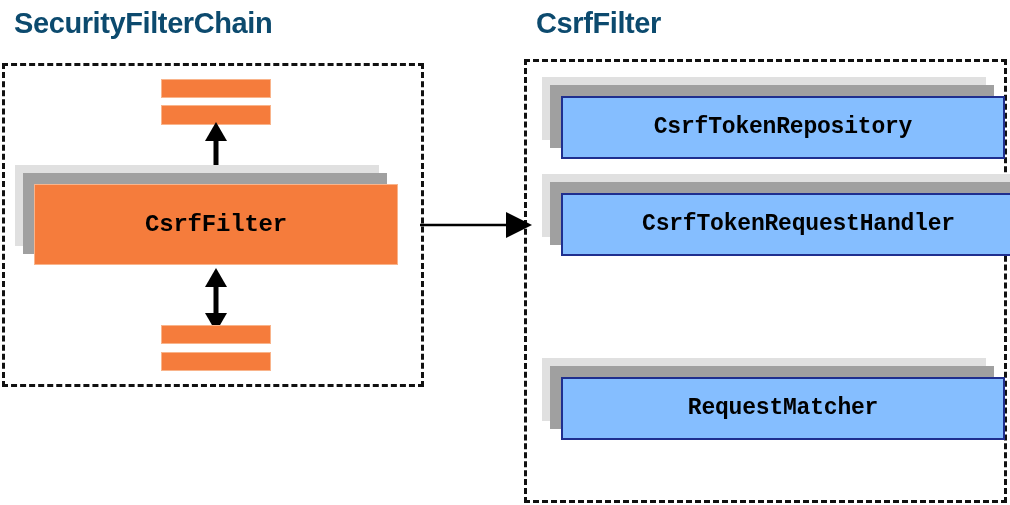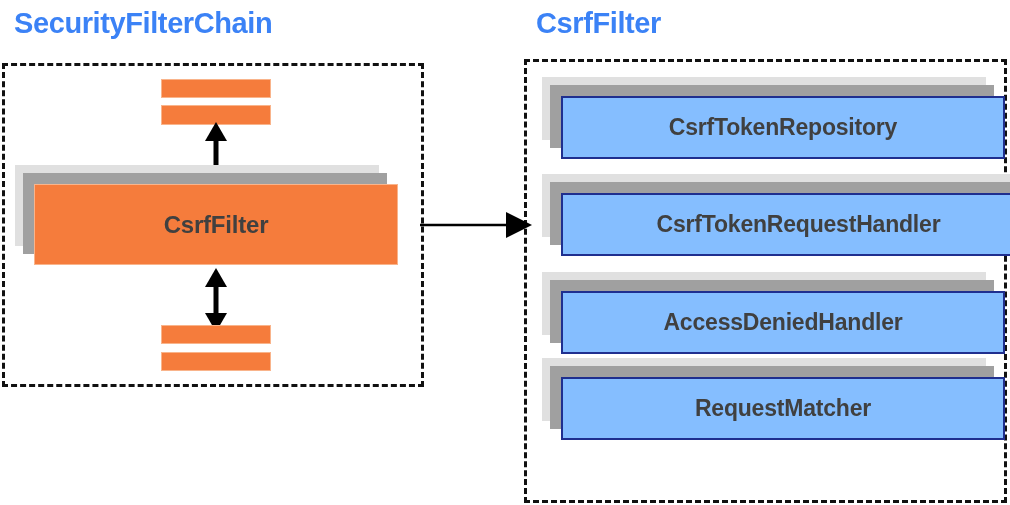--- a/index.html
+++ b/index.html
@@ -16,21 +16,21 @@
     height: 505px;
     background: #ffffff;
     overflow: hidden;
   }
 
   
   .panel-title {
     position: absolute;
     font-size: 29px;
     font-weight: bold;
-    color: #3b82f6;
+    color: #0c4a6e;
     letter-spacing: -0.4px;
     white-space: nowrap;
     line-height: 1;
   }
   #title-left  { left: 14px;  top: 9px; }
   #title-right { left: 536px; top: 9px; }
 
   
   .dashed-box {
     position: absolute;
@@ -64,24 +64,25 @@
   .node .face {
     left: 19px; top: 19px;
     width: 100%; height: 100%;
     display: flex;
     align-items: center;
     justify-content: center;
   }
   .node .label {
     font-size: 23px;
     font-weight: bold;
-    color: #404040;
+    color: #000000;
     letter-spacing: -0.2px;
     white-space: nowrap;
     line-height: 1;
+    font-family: Liberation Mono, monospace;
   }
 
   
   .node-blue .face {
     background: #85beff;
     border: 2px solid #1f2f8f;
   }
   
   .node-orange .face {
     background: #f57c3c;
@@ -158,27 +159,20 @@
   </div>
 
   <div class="node node-blue" style="left:542px; top:174px; width:444px; height:63px;padding-left:31px;">
     <div class="shadow-light"></div>
     <div class="shadow-dark"></div>
     <div class="face">
       <span class="label">CsrfTokenRequestHandler</span>
     </div>
   </div>
 
-  <div class="node node-blue" style="left:542px; top:272px; width:444px; height:63px;">
-    <div class="shadow-light"></div>
-    <div class="shadow-dark"></div>
-    <div class="face">
-      <span class="label">AccessDeniedHandler</span>
-    </div>
-  </div>
 
   <div class="node node-blue" style="left:542px; top:358px; width:444px; height:63px;">
     <div class="shadow-light"></div>
     <div class="shadow-dark"></div>
     <div class="face">
       <span class="label">RequestMatcher</span>
     </div>
   </div>
 
 </div>

